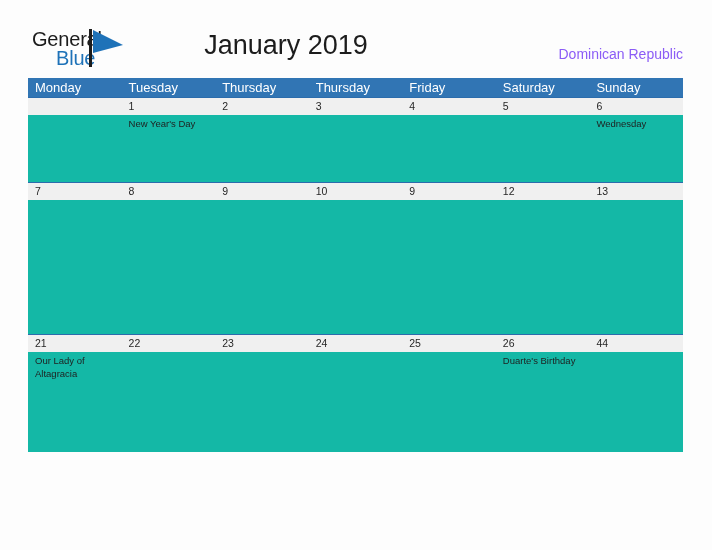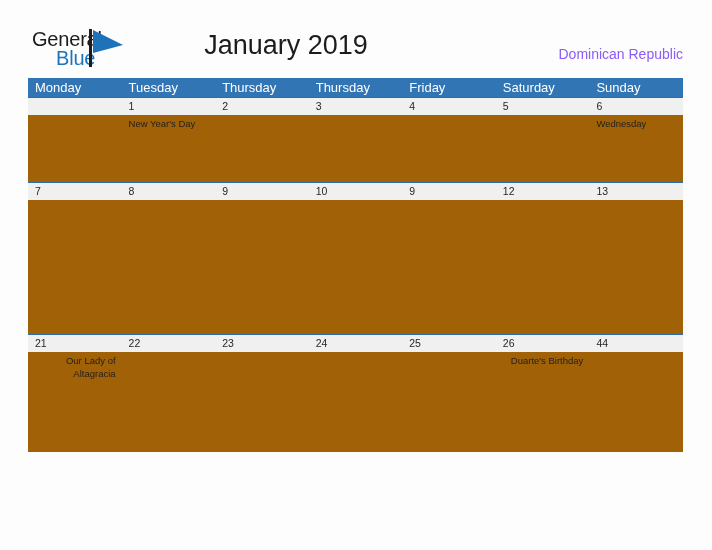--- a/index.html
+++ b/index.html
@@ -127,29 +127,29 @@
     color: #262626;
     padding: 1px 0 0 7px;
     white-space: nowrap;
   }
   .daynum-row td.empty {
     background: #f0f0f0;
   }
 
   
   .event-row td {
-    background: #a16207;
+    background: #14b8a6;
     font-size: 9.5px;
     line-height: 12.5px;
     color: #1f1f1f;
     padding: 3px 6px 0 7px;
     word-wrap: break-word;
     overflow-wrap: break-word;
   }
-  .event-row.h-tall td { height: 64px; text-align: right; }
+  .event-row.h-tall td { height: 64px; }
   .event-row.h-std  td { height: 64px; }
   .event-row.h-last td { height: 30px; }
 
   .evt { display: block; }
 </style>
 </head>
 <body>
 
 <div class="page">
 

